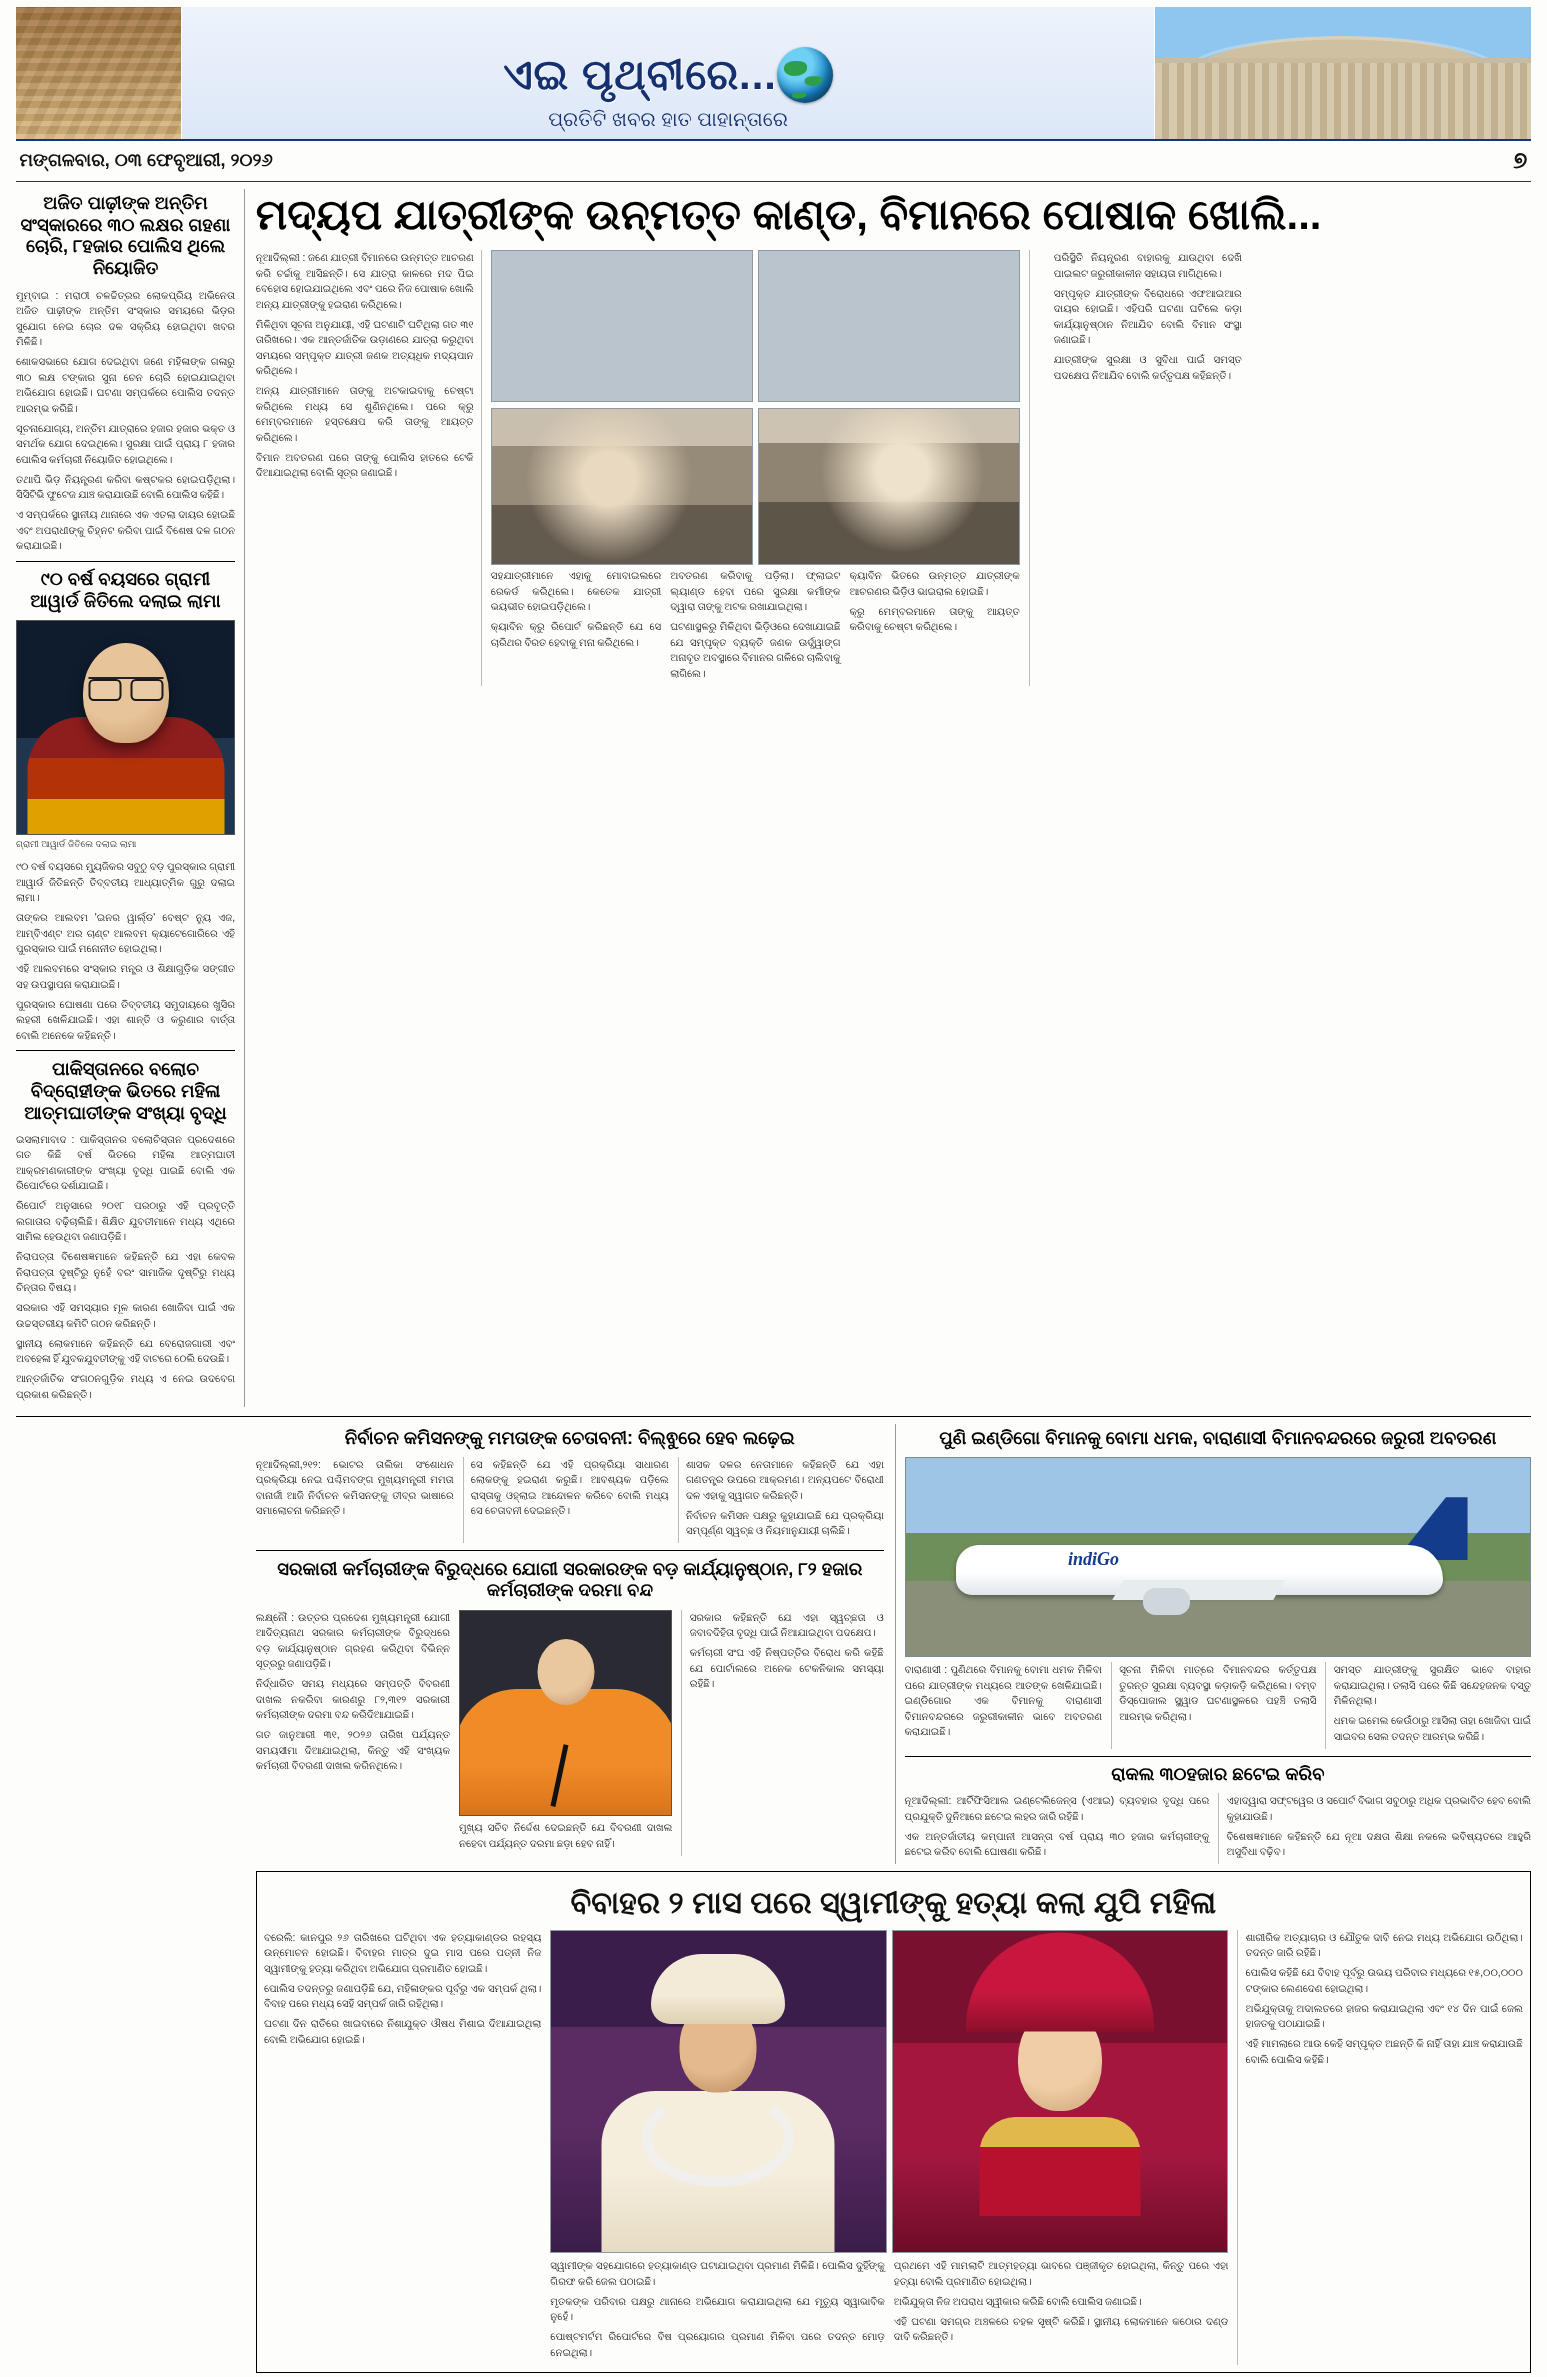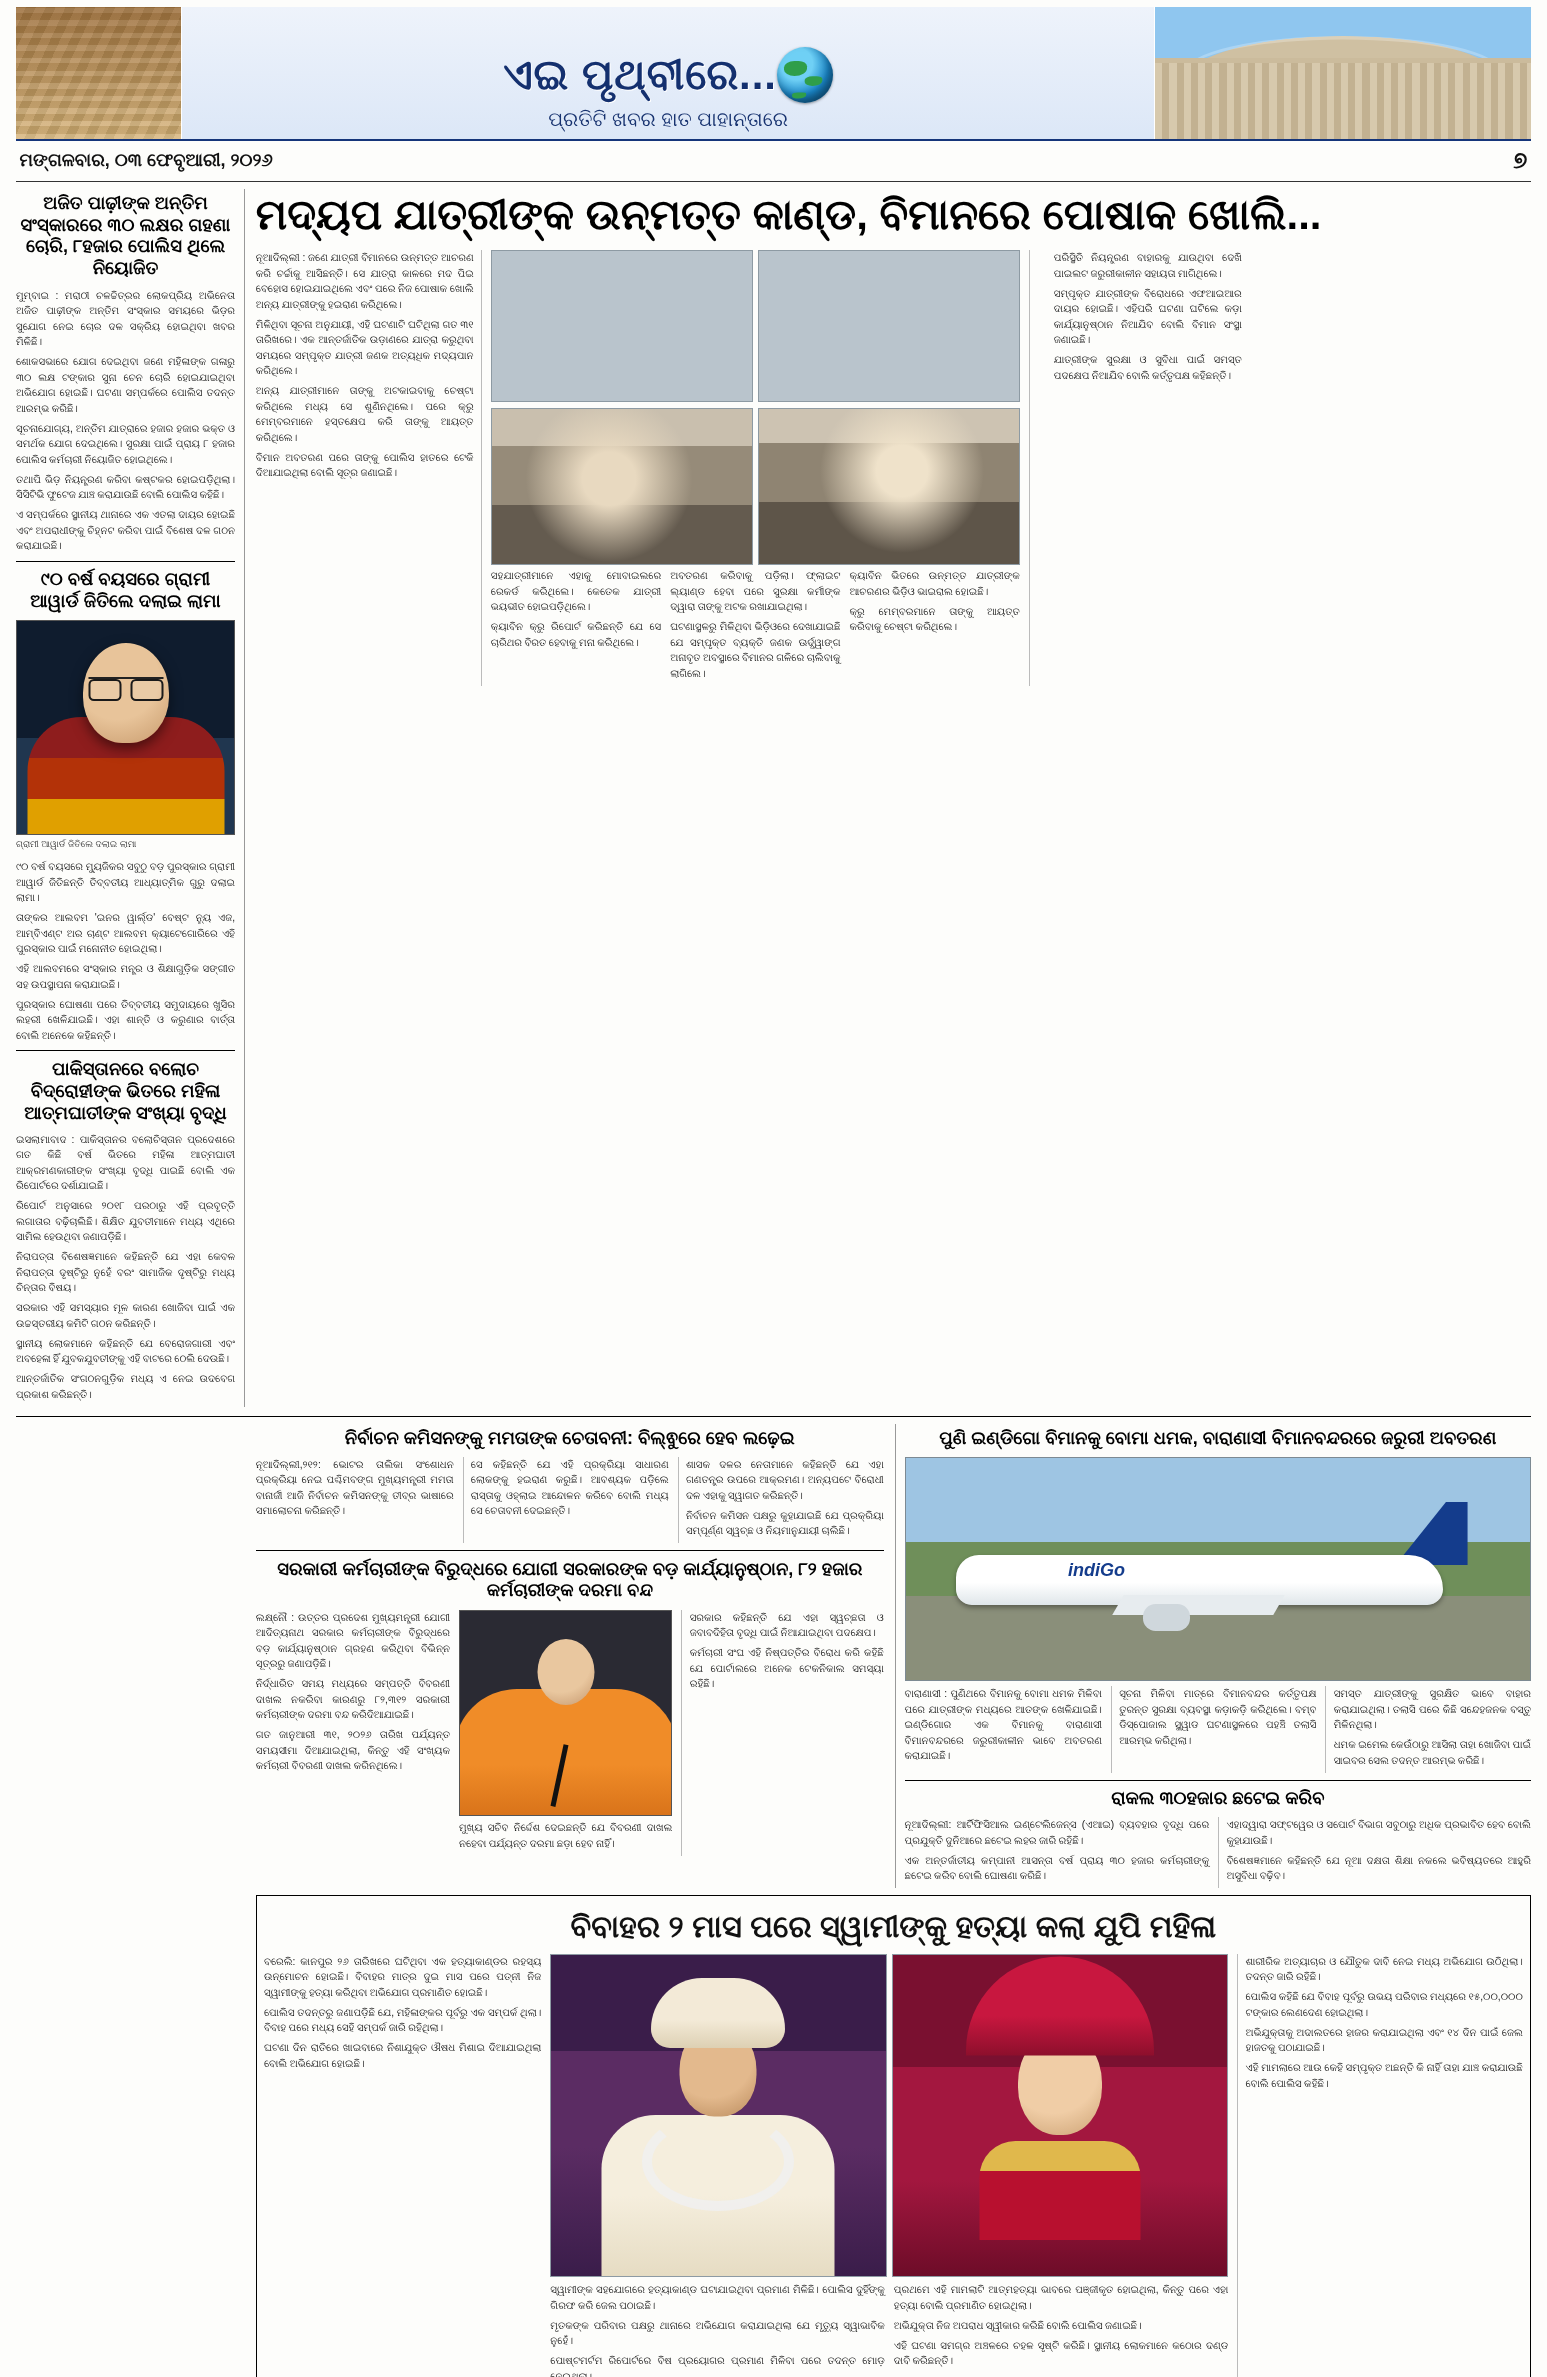--- a/index.html
+++ b/index.html
@@ -183,23 +183,24 @@
     background:linear-gradient(180deg,#f08c28 0 60%, #d9731a 100%);
     border-radius:63px 63px 0 0;
   }
   .yogi .mic {
     position:absolute; left:46%; bottom:7.2px; width:4.5px; height:63px; background:#111;
     transform:rotate(12deg);
   }
 
   
   .plane {
-    height:224px; position:relative; overflow:hidden;
+    height:200px; position:relative; overflow:hidden;
     background:linear-gradient(180deg,#9ec5e3 0 38%, #6f8f5a 38% 62%, #8a8f7a 62% 100%);
     border:0.9px solid #7d8a93;
+    font-family:Liberation Serif, serif;
   }
   .plane .fuselage{
     position:absolute; left:8%; top:44%; width:78%; height:50px;
     background:linear-gradient(180deg,#ffffff 0 55%, #dfe6ea 100%);
     border-radius:36px 54px 25px 25px;
     box-shadow:0 2.7px 5.4px rgba(0,0,0,.35);
   }
   .plane .tail{
     position:absolute; right:10%; top:20%; width:72px; height:63px;
     background:#143c8c; clip-path:polygon(0 100%, 70% 0, 100% 0, 100% 100%);

